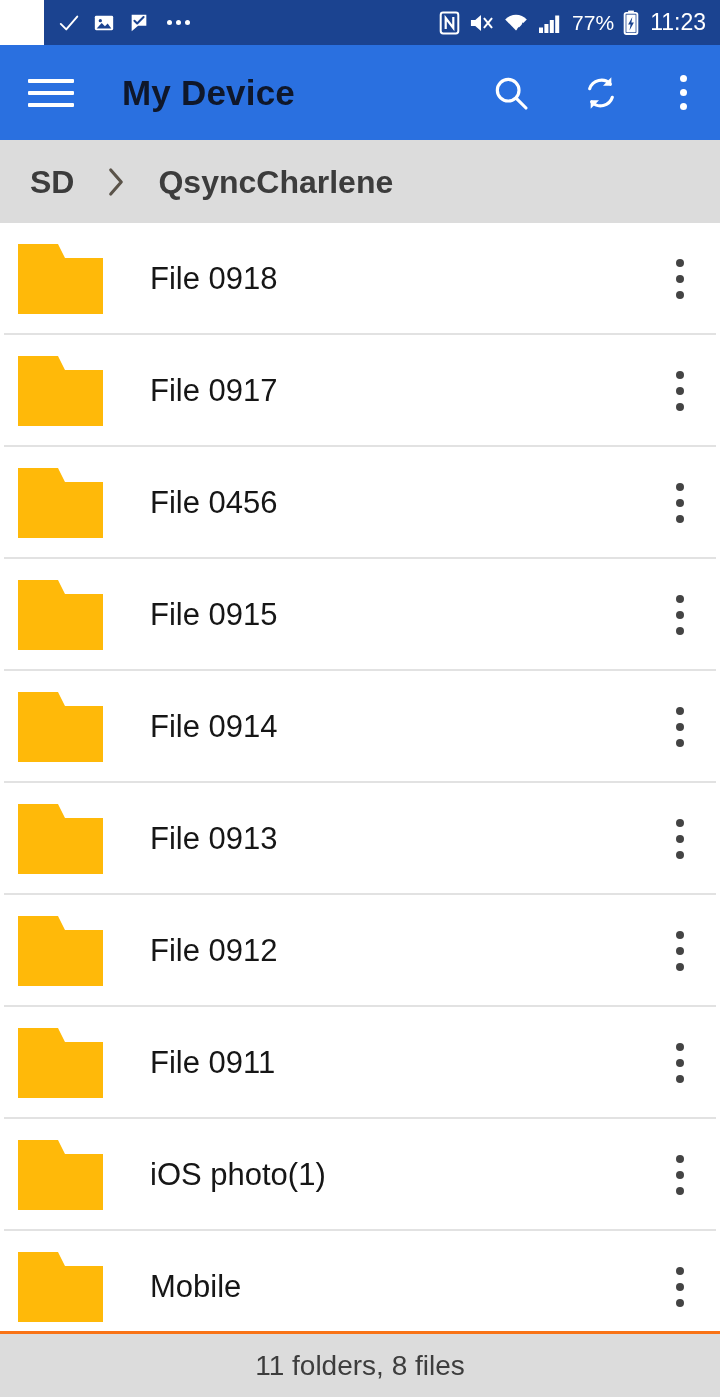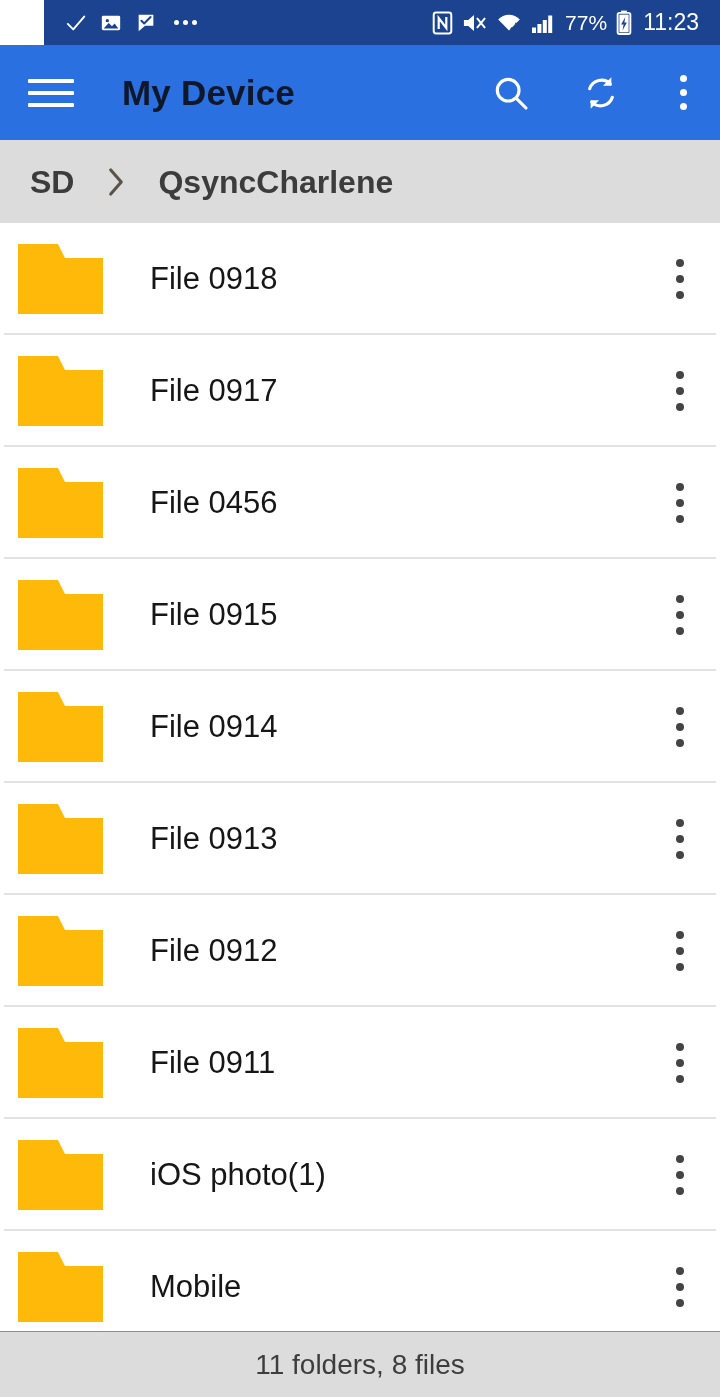--- a/index.html
+++ b/index.html
@@ -21,21 +21,21 @@
     background: #ffffff;
   }
 
   
   .statusbar {
     height: 45px;
     flex: 0 0 45px;
     background: #1b4390;
     display: flex;
     align-items: center;
-    padding: 0 21px;
+    padding: 0 14px;
     color: #ffffff;
     margin-left: 44px;
   }
   .sb-left {
     display: flex;
     align-items: center;
     gap: 13px;
   }
   .sb-spacer { flex: 1 1 auto; }
   .sb-right {
@@ -232,21 +232,21 @@
   }
 
   
   .bottombar {
     height: 66px;
     flex: 0 0 66px;
     background: #dcdcdc;
     display: flex;
     align-items: center;
     justify-content: center;
-    border-top: 1px solid #f97316;
+    border-top: 3px solid #f97316;
   }
   .bottombar-text {
     font-size: 28px;
     color: #3d3d3d;
     line-height: 1;
     white-space: nowrap;
   }
 </style>
 </head>
 <body>

